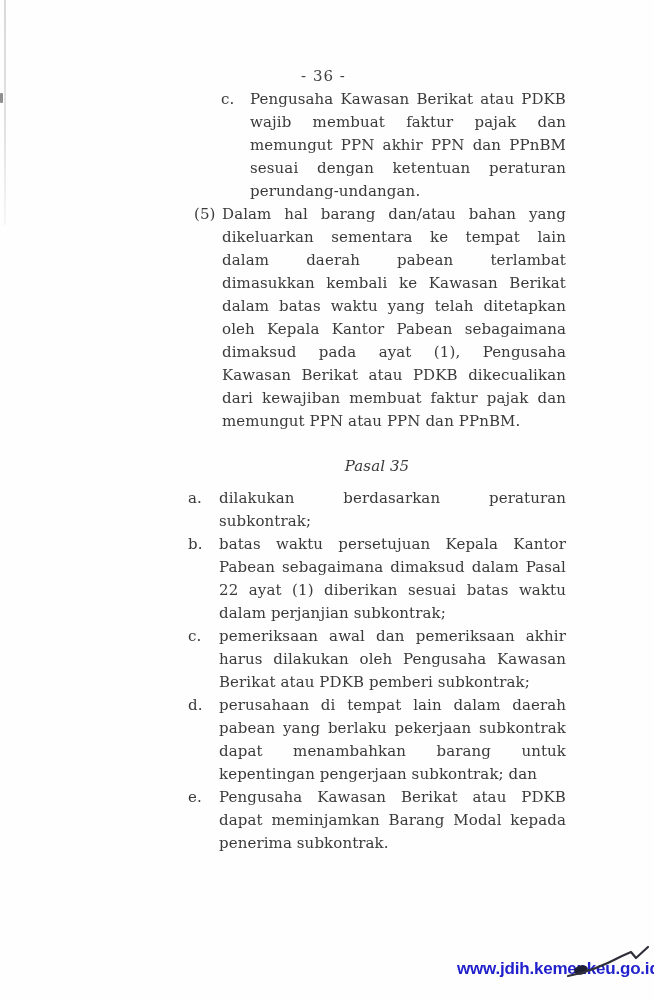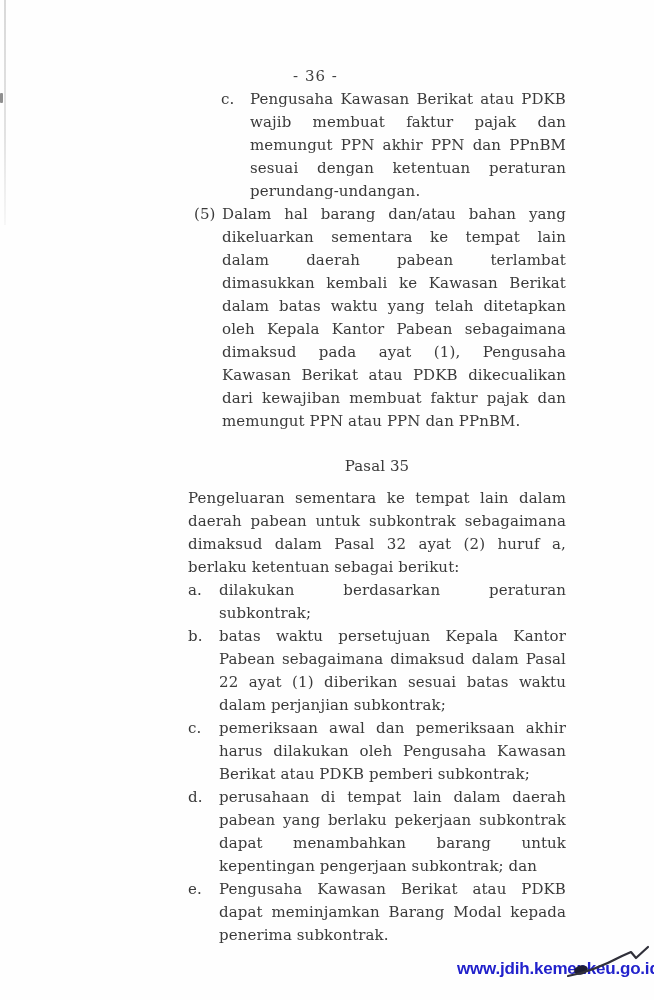--- a/index.html
+++ b/index.html
@@ -10,37 +10,37 @@
     color:#3a3a3a;
   }
   .scan-edge{
     position:absolute;left:4px;top:0;width:2px;height:225px;
     background:linear-gradient(to bottom,#d9d9d9 0%,#e2e2e2 60%,#f7f7f7 100%);
   }
   .scan-blip{
     position:absolute;left:0;top:93px;width:3px;height:10px;background:#8f8f8f;border-radius:1px;
   }
   .page-number{
-    position:absolute;top:67px;left:0;width:631px;
+    position:absolute;top:67px;left:8px;width:631px;
     text-align:center;font-size:15px;color:#414141;letter-spacing:1px;
   }
   .doc{
     position:absolute;left:188px;top:88px;width:378px;
     font-size:15px;line-height:23px;letter-spacing:0.1px;
   }
   .clause{position:relative;text-align:justify;}
   .clause .lbl{position:absolute;top:0;}
   .clause.sub{padding-left:62px;}
   .clause.sub .lbl{left:33px;}
   .clause.num{padding-left:34px;}
   .clause.num .lbl{left:6px;}
   .clause.letter{padding-left:31px;}
   .clause.letter .lbl{left:0;}
   .heading{
-    text-align:center;margin:22px 0 9px 0;
+    text-align:center;margin:22px 0 9px 0;font-style:italic;
   }
   .intro{text-align:justify;}
   .watermark{
     position:absolute;left:457px;top:959px;
     font-family:"Liberation Sans", sans-serif;
     font-size:17px;font-weight:700;letter-spacing:-0.2px;
     color:#2222cc;text-decoration:none;
   }
   .swoosh{
     position:absolute;left:540px;top:930px;width:114px;height:55px;
@@ -62,21 +62,20 @@
     <span>Pengusaha Kawasan Berikat atau PDKB wajib membuat faktur pajak dan memungut PPN akhir PPN dan PPnBM sesuai dengan ketentuan peraturan perundang-undangan.</span>
   </div>
 
   <div class="clause num">
     <span class="lbl">(5)</span>
     <span>Dalam hal barang dan/atau bahan yang dikeluarkan sementara ke tempat lain dalam daerah pabean terlambat dimasukkan kembali ke Kawasan Berikat dalam batas waktu yang telah ditetapkan oleh Kepala Kantor Pabean sebagaimana dimaksud pada ayat (1), Pengusaha Kawasan Berikat atau PDKB dikecualikan dari kewajiban membuat faktur pajak dan memungut PPN atau PPN dan PPnBM.</span>
   </div>
 
   <div class="heading">Pasal 35</div>
 
-  <div class="intro">Pengeluaran sementara ke tempat lain dalam daerah pabean untuk subkontrak sebagaimana dimaksud dalam Pasal 32 ayat (2) huruf a, berlaku ketentuan sebagai berikut:</div>
 
   <div class="clause letter">
     <span class="lbl">a.</span>
     <span>dilakukan berdasarkan peraturan subkontrak;</span>
   </div>
   <div class="clause letter">
     <span class="lbl">b.</span>
     <span>batas waktu persetujuan Kepala Kantor Pabean sebagaimana dimaksud dalam Pasal 22 ayat (1) diberikan sesuai batas waktu dalam perjanjian subkontrak;</span>
   </div>
   <div class="clause letter">

